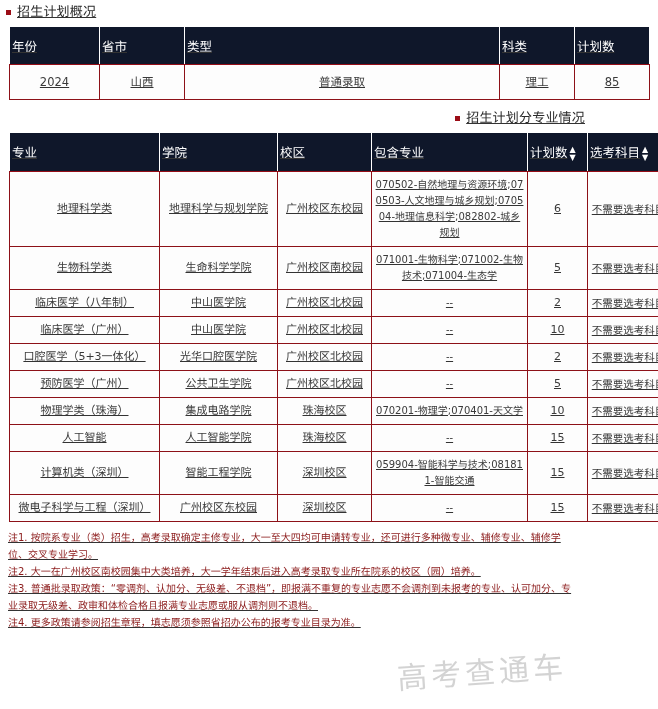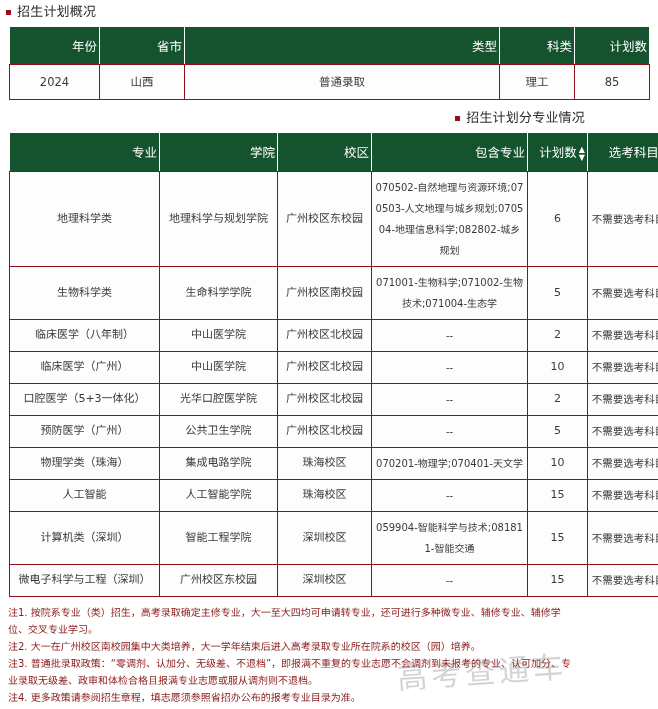--- a/index.html
+++ b/index.html
@@ -13,20 +13,21 @@
     height: 709px;
     font-family: "DejaVu Sans", "Liberation Sans", sans-serif;
     color: #333333;
     overflow: hidden;
     position: relative;
   }
 
   .page {
     width: 585px;
     position: relative;
+    text-decoration: underline;
   }
 
   
   .section-head {
     display: flex;
     align-items: center;
     font-size: 13px;
     color: #2b2b2b;
     padding: 5px 0 5px 6px;
     letter-spacing: 0.2px;
@@ -41,25 +42,25 @@
   .section-head .stitle { line-height: 14px; }
 
   
   table.tbl {
     border-collapse: collapse;
     width: 640px;
     margin: 0 9px 0 9px;
     table-layout: fixed;
   }
   table.tbl th {
-    background: #14532d;
+    background: #0f172a;
     color: #ffffff;
     font-weight: normal;
     font-size: 12.5px;
-    text-align: right;
+    text-align: left;
     border: 1px solid #ffffff;
     border-bottom: 1px solid #950d17;
     padding: 9px 2px;
     white-space: nowrap;
     margin-left: 28px;
   }
   table.tbl td {
     border: 1px solid #8d1118;
     text-align: center;
     font-size: 11px;
@@ -82,21 +83,21 @@
   
   #majors-table { margin-top: 2px; }
   #majors-table col.c-major   { width: 150px; }
   #majors-table col.c-college { width: 118px; }
   #majors-table col.c-campus  { width: 94px; }
   #majors-table col.c-incl    { width: 156px; }
   #majors-table col.c-plan    { width: 60px; }
   #majors-table col.c-subj    { width: 82px; }
 
   #majors-table td.major   { font-size: 11px; }
-  #majors-table td.incl    { font-size: 10px; line-height: 21px; }
+  #majors-table td.incl    { font-size: 10px; line-height: 16px; }
   #majors-table td.plan    { font-size: 11px; }
   #majors-table td.subject { font-size: 10.5px; white-space: nowrap; }
 
   .sorter {
     display: inline-block;
     margin-left: 2px;
     font-size: 8px;
     line-height: 8px;
     vertical-align: middle;
     color: #ffffff;

